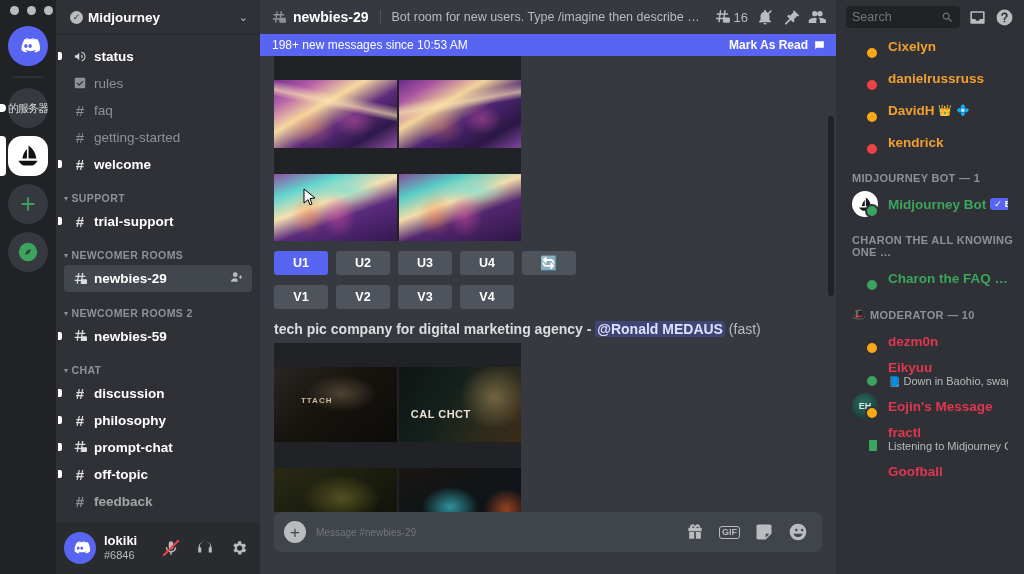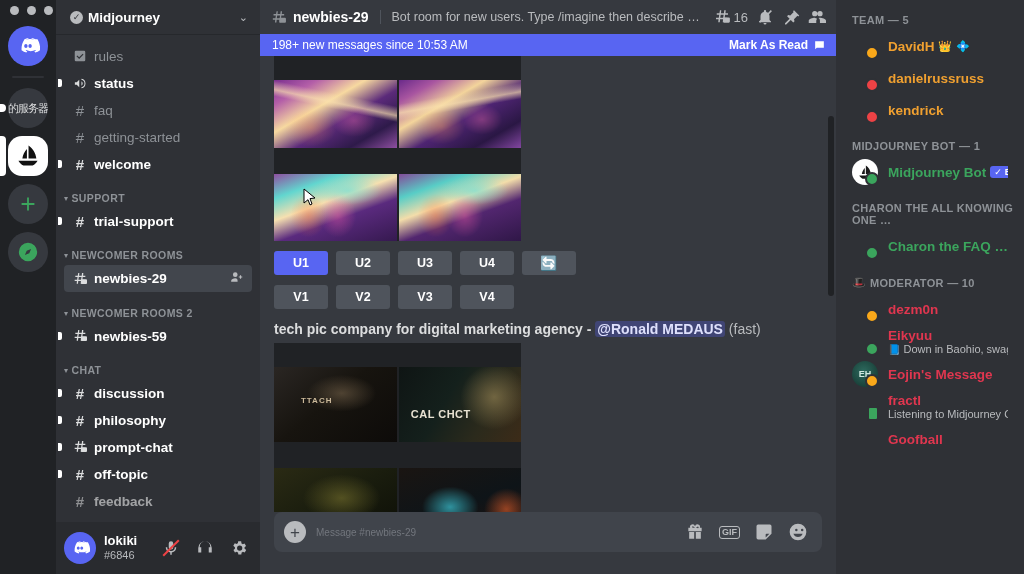--- a/index.html
+++ b/index.html
@@ -248,36 +248,36 @@
     <div class="server-header">
       <span class="name">
         <span class="verified-check">✓</span>
         <span>Midjourney</span>
       </span>
       <span class="chev">⌄</span>
     </div>
 
     <div class="channels">
 
-      <div class="ch">
-        <span class="ic">
-          <svg viewBox="0 0 24 24" width="14" height="14" style="fill:currentColor">
-              <path d="M19 3H5a2 2 0 0 0-2 2v14a2 2 0 0 0 2 2h14a2 2 0 0 0 2-2V5a2 2 0 0 0-2-2zm-8.5 14L6 12.5l1.4-1.4 3.1 3.1 6.1-6.1L18 9.5 10.5 17z"></path>
-            </svg>
-        </span>
-        <span class="label">rules</span>
-      </div>
       <div class="ch unread">
         <span class="unread-dot"></span>
         <span class="ic">
           <svg viewBox="0 0 24 24" width="15" height="15" style="fill:currentColor">
               <path d="M3 10v4h3l4 4V6L6 10H3zm12.5 2a4 4 0 0 0-2-3.5v7a4 4 0 0 0 2-3.5zM13.5 4.4v1.7a6 6 0 0 1 0 11.8v1.7a7.7 7.7 0 0 0 0-15.2z"></path>
             </svg>
         </span>
         <span class="label">status</span>
+      </div>
+      <div class="ch">
+        <span class="ic">
+          <svg viewBox="0 0 24 24" width="14" height="14" style="fill:currentColor">
+              <path d="M19 3H5a2 2 0 0 0-2 2v14a2 2 0 0 0 2 2h14a2 2 0 0 0 2-2V5a2 2 0 0 0-2-2zm-8.5 14L6 12.5l1.4-1.4 3.1 3.1 6.1-6.1L18 9.5 10.5 17z"></path>
+            </svg>
+        </span>
+        <span class="label">rules</span>
       </div>
       <div class="ch">
         <span class="ic">#</span>
         <span class="label">faq</span>
       </div>
       <div class="ch">
         <span class="ic">#</span>
         <span class="label">getting-started</span>
       </div>
       <div class="ch unread">
@@ -541,42 +541,51 @@
     </div>
   </div>
 
   <div class="members">
 
     <div class="mcat">
       <span>TEAM — 5</span>
     </div>
     <div class="member">
       <span class="mav">
+        <span class="inner" style="background:radial-gradient(circle at 35% 35%,#7bc47f,#2a6b3a)"></span>
+        <span class="status-dot idle"></span>
+      </span>
+      <span class="mname-wrap">
+        <span class="mname" style="color:#f0a030">Cixelyn</span>
+      </span>
+    </div>
+    <div class="member">
+      <span class="mav">
+        <span class="inner" style="background:radial-gradient(circle at 40% 30%,#cfd3e0,#6a5b8c)"></span>
+        <span class="status-dot dnd"></span>
+      </span>
+      <span class="mname-wrap">
+        <span class="mname" style="color:#f0a030">danielrussruss</span>
+      </span>
+    </div>
+    <div class="member">
+      <span class="mav">
         <span class="inner" style="background:radial-gradient(circle at 40% 35%,#2f6fd0,#12305e)"></span>
         <span class="status-dot idle"></span>
       </span>
       <span class="mname-wrap">
         <span class="mname" style="color:#f0a030">
           <span>DavidH</span>
           <span style="font-size:11px">👑</span>
           <span style="font-size:11px">💠</span>
         </span>
       </span>
     </div>
     <div class="member">
       <span class="mav">
-        <span class="inner" style="background:radial-gradient(circle at 40% 30%,#cfd3e0,#6a5b8c)"></span>
-        <span class="status-dot dnd"></span>
-      </span>
-      <span class="mname-wrap">
-        <span class="mname" style="color:#f0a030">danielrussruss</span>
-      </span>
-    </div>
-    <div class="member">
-      <span class="mav">
         <span class="inner" style="background:radial-gradient(circle at 40% 35%,#3ecf9b,#1d6f55)"></span>
         <span class="status-dot dnd"></span>
       </span>
       <span class="mname-wrap">
         <span class="mname" style="color:#f0a030">kendrick</span>
       </span>
     </div>
 
     <div class="mcat">
       <span>MIDJOURNEY BOT — 1</span>
@@ -665,20 +674,38 @@
     <div class="member">
       <span class="mav">
         <span class="inner" style="background:radial-gradient(circle at 45% 40%,#d08a2f,#4e2c0b)"></span>
       </span>
       <span class="mname-wrap">
         <span class="mname" style="color:#e0364f">Goofball</span>
       </span>
     </div>
   </div>
 
+  <div class="topbar-right">
+    <div class="searchbox">
+      <span class="ph">Search</span>
+      <svg viewBox="0 0 24 24">
+          <path d="M15.5 14h-.8l-.3-.3a6.5 6.5 0 1 0-.7.7l.3.3v.8l5 5 1.5-1.5-5-5zm-6 0a4.5 4.5 0 1 1 0-9 4.5 4.5 0 0 1 0 9z"></path>
+        </svg>
+    </div>
+    <span class="tbicon">
+      <svg viewBox="0 0 24 24">
+          <path d="M4 4h16a1 1 0 0 1 1 1v14a1 1 0 0 1-1 1H4a1 1 0 0 1-1-1V5a1 1 0 0 1 1-1zm1 2v8h4l1.5 2h3L15 14h4V6H5z"></path>
+        </svg>
+    </span>
+    <span class="tbicon">
+      <svg viewBox="0 0 24 24">
+          <path d="M12 2a10 10 0 1 0 0 20 10 10 0 0 0 0-20zm1 16h-2v-2h2v2zm1.8-6.2-.9.9c-.7.7-.9 1.1-.9 2.3h-2v-.5c0-.9.4-1.7 1-2.3l1.2-1.2c.4-.4.6-.8.6-1.3a2 2 0 0 0-4 0H8a4 4 0 1 1 8 0c0 .8-.3 1.5-.9 2.1z"></path>
+        </svg>
+    </span>
+  </div>
 
   <span class="cursor">
     <svg viewBox="0 0 14 20">
         <path d="M1 1l11 9-5 .6L9 16l-2 .9-2-5.2L1 15V1z" fill="#fff" stroke="#000" stroke-width="1"></path>
       </svg>
   </span>
 
 </div>
 
 </body></html>

